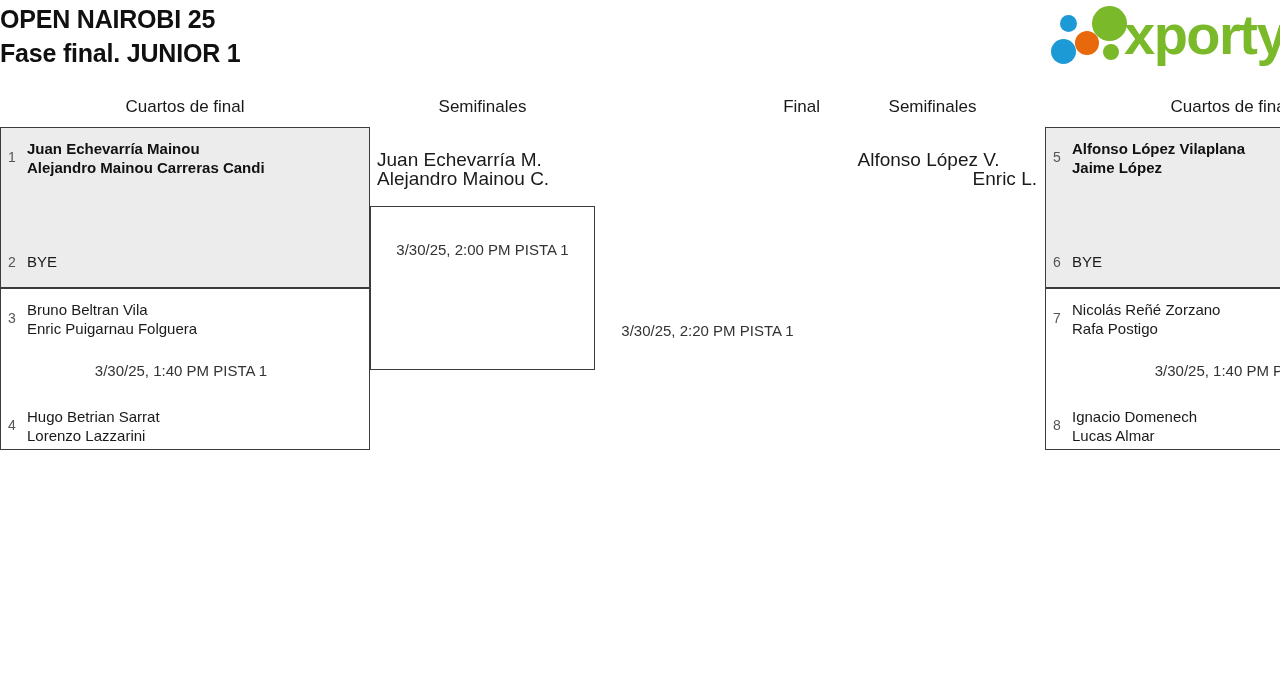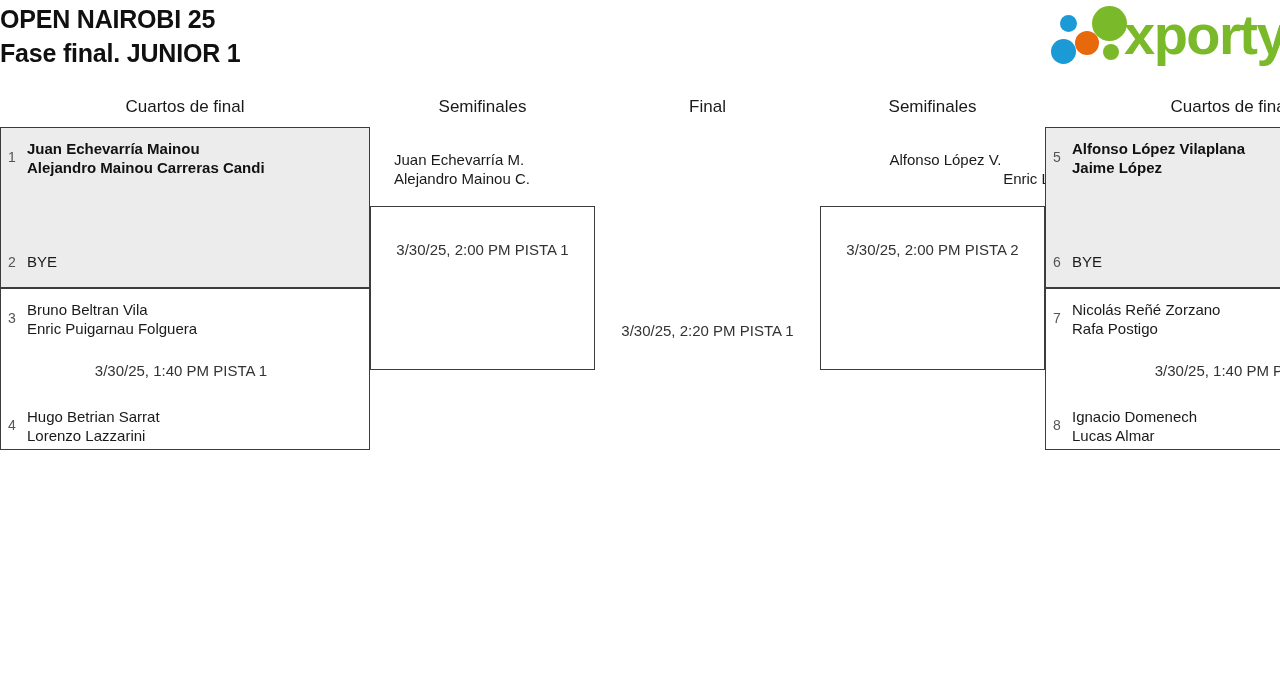--- a/index.html
+++ b/index.html
@@ -55,23 +55,22 @@
   }
   .names.win { font-weight: 700; color: #111111; }
 
   .matchinfo {
     position: absolute; font-size: 15px; color: #333333;
     line-height: 20px; white-space: nowrap;
   }
 
   
   .feeder {
-    position: absolute; font-size: 15px; color: #1a1a1a; line-height: 19px;
+    position: absolute; font-size: 19px; color: #1a1a1a; line-height: 19px;
     white-space: nowrap;
-    margin-left: 17px;
   }
   .feeder.right { text-align: right; }
 </style>
 </head>
 <body>
 
 <div id="root">
 
   <div class="title-block">
     <div class="title-line">OPEN NAIROBI 25</div>
@@ -84,21 +83,21 @@
       <span class="dot dot-orange"></span>
       <span class="dot dot-blue-lg"></span>
       <span class="dot dot-green-lg"></span>
       <span class="dot dot-green-sm"></span>
     </div>
     <div class="logo-word">xporty</div>
   </div>
 
   <div class="round-head" style="left:0px;   width:370px;">Cuartos de final</div>
   <div class="round-head" style="left:370px; width:225px;">Semifinales</div>
-  <div class="round-head" style="left:595px; width:225px;">Final</div>
+  <div class="round-head" style="left:595px; width:225px;text-align:right;">Final</div>
   <div class="round-head" style="left:820px; width:225px;">Semifinales</div>
   <div class="round-head" style="left:1045px;width:370px;">Cuartos de final</div>
 
   <div class="mbox highlight" style="left:0px; top:127px; width:370px; height:161px;">
     <div class="slot" style="top:11px;">
       <span class="seed" style="left:7px;  top:9px;">1</span>
       <span class="names win" style="left:26px; top:0px;">Juan Echevarría Mainou</span>
       <span class="names win" style="left:26px; top:19px;">Alejandro Mainou Carreras Candi</span>
     </div>
     <div class="slot" style="top:124px;">
@@ -126,23 +125,20 @@
 
   <div class="mbox" style="left:370px; top:206px; width:225px; height:164px;">
     <div class="matchinfo" style="left:0px; top:33px; width:223px; text-align:center;">3/30/25, 2:00 PM PISTA 1</div>
   </div>
 
   <div class="matchinfo" style="left:595px; top:321px; width:225px; text-align:center;">3/30/25, 2:20 PM PISTA 1</div>
 
   <div class="feeder right" style="left:820px; top:150px; width:217px;text-align:center;">Alfonso López V.</div>
   <div class="feeder right" style="left:820px; top:169px; width:217px;">Enric L.</div>
 
-  <div class="mbox" style="left:820px; top:206px; width:225px; height:164px;">
-    <div class="matchinfo" style="left:0px; top:33px; width:223px; text-align:center;">3/30/25, 2:00 PM PISTA 2</div>
-  </div>
 
   <div class="mbox highlight" style="left:1045px; top:127px; width:370px; height:161px;">
     <div class="slot" style="top:11px;">
       <span class="seed" style="left:7px;  top:9px;">5</span>
       <span class="names win" style="left:26px; top:0px;text-align:right;">Alfonso López Vilaplana</span>
       <span class="names win" style="left:26px; top:19px;">Jaime López</span>
     </div>
     <div class="slot" style="top:124px;">
       <span class="seed" style="left:7px;  top:1px;">6</span>
       <span class="names" style="left:26px; top:0px;">BYE</span>

